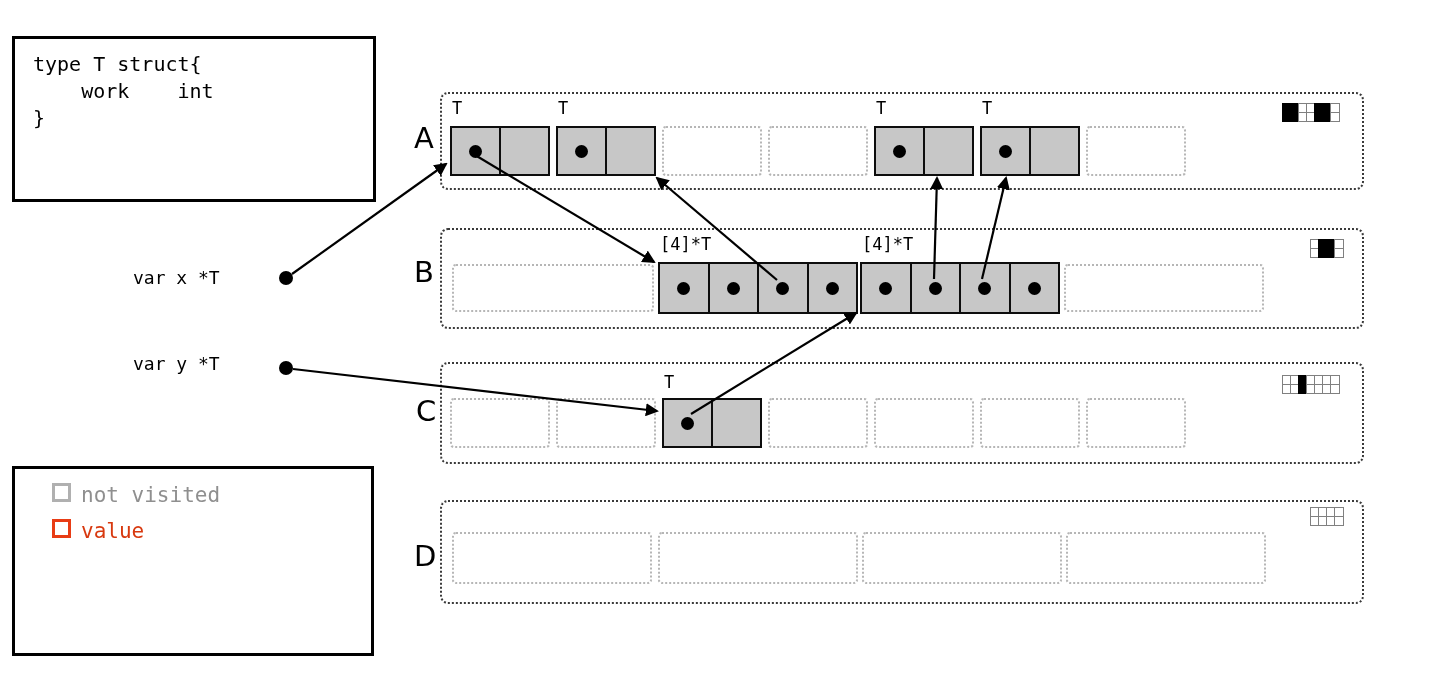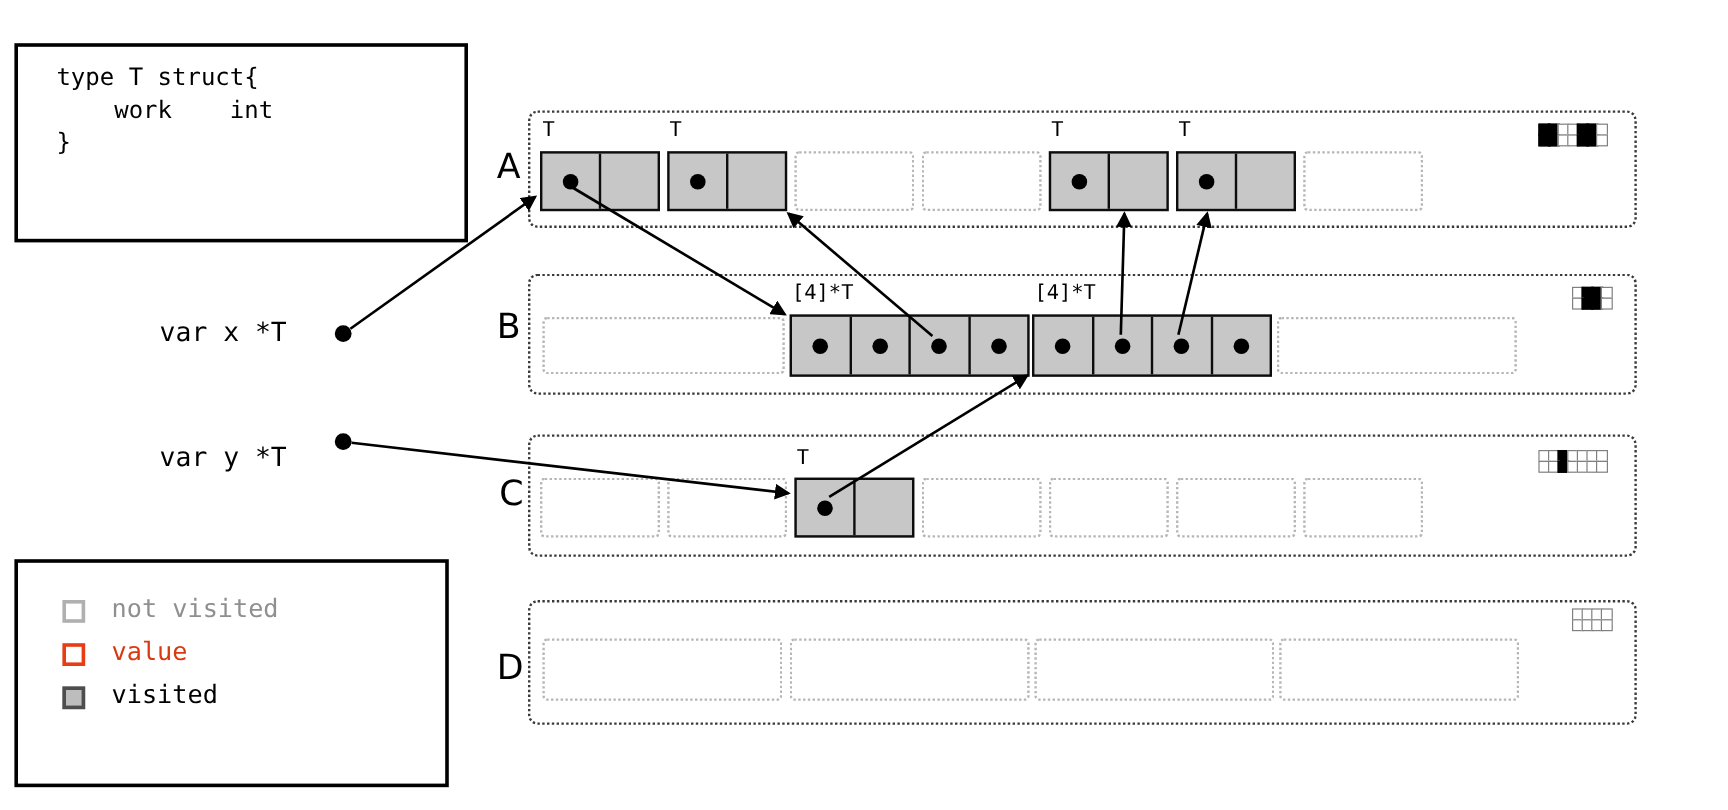--- a/index.html
+++ b/index.html
@@ -1,35 +1,35 @@
 <!DOCTYPE html>
 <html><head>
 <meta charset="utf-8">
 <style>
   html,body{margin:0;padding:0;}
   body{width:1440px;height:675px;position:relative;background:#ffffff;
        font-family:"DejaVu Sans Mono",monospace;overflow:hidden;}
   .abs{position:absolute;}
 
-  .code-box{left:12px;top:36px;width:340px;height:148px;border:3px solid #000;background:#fff;padding:12px 0 0 32px;}
+  .code-box{left:12px;top:36px;width:340px;height:148px;border:3px solid #000;background:#fff;padding:12px 0 0 18px;}
   .code-line{font-size:20px;line-height:27px;white-space:pre;color:#000;}
 
   .legend-box{left:12px;top:466px;width:340px;height:170px;border:3px solid #000;background:#fff;padding:14px 0 0 16px;}
-  .legend-item{display:flex;align-items:flex-end;gap:22px;height:36px;font-size:21px;padding-left:21px;}
+  .legend-item{display:flex;align-items:flex-start;gap:10px;height:36px;font-size:21px;padding-left:21px;}
   .swatch{width:13px;height:13px;border-width:3.5px;border-style:solid;background:#fff;flex:0 0 auto;}
   .sw-not-visited{border-color:#b0b0b0;}
   .sw-work-list{border-color:#2a95d8;}
   .sw-active{border-color:#e83c15;}
   .sw-visited{border-color:#4d4d4d;background:#bdbdbd;}
   .t-not-visited{color:#8f8f8f;}
   .t-work-list{color:#1577b9;}
   .t-active{color:#d8390f;}
   .t-visited{color:#000;}
 
-  .var-label{font-size:22px;color:#000;line-height:26px;}
+  .var-label{font-size:18px;color:#000;line-height:26px;}
   .var-dot{width:14px;height:14px;border-radius:50%;background:#000;}
 
   .region{left:440px;width:920px;border:2px dotted #3a3a3a;border-radius:8px;background:#fff;}
   .region-letter{font-family:"DejaVu Sans",sans-serif;font-size:29px;color:#000;}
 
   .slot-empty{border:2px dotted #b6b6b6;border-radius:4px;background:#fff;}
   .obj{background:#c7c7c7;border:2.5px solid #0d0d0d;display:flex;}
   .comp{flex:1;position:relative;border-right:2.5px solid #0d0d0d;}
   .comp:last-child{border-right:none;}
   .dot{position:absolute;left:50%;top:50%;width:13px;height:13px;margin:-6.5px 0 0 -6.5px;border-radius:50%;background:#000;}
@@ -54,29 +54,25 @@
 
   <div class="abs legend-box">
     <div class="legend-item">
       <span class="swatch sw-not-visited"></span>
       <span class="t-not-visited">not visited</span>
     </div>
     <div class="legend-item">
       <span class="swatch sw-active"></span>
       <span class="t-active">value</span>
     </div>
-    <div class="legend-item">
-      <span class="swatch sw-visited"></span>
-      <span class="t-visited">visited</span>
-    </div>
   </div>
 
   <div class="abs var-label" style="left:133px;top:265px;">var x *T</div>
   <div class="abs var-dot" style="left:279px;top:271px;"></div>
-  <div class="abs var-label" style="left:133px;top:369px;">var y *T</div>
+  <div class="abs var-label" style="left:133px;top:351px;">var y *T</div>
   <div class="abs var-dot" style="left:279px;top:361px;"></div>
 
   <div class="abs region" style="top:92px;height:94px;"></div>
   <div class="abs region" style="top:228px;height:97px;"></div>
   <div class="abs region" style="top:362px;height:98px;"></div>
   <div class="abs region" style="top:500px;height:100px;"></div>
 
   <div class="abs region-letter" style="left:414px;top:121px;">A</div>
   <div class="abs region-letter" style="left:414px;top:255px;">B</div>
   <div class="abs region-letter" style="left:416px;top:394px;">C</div>

